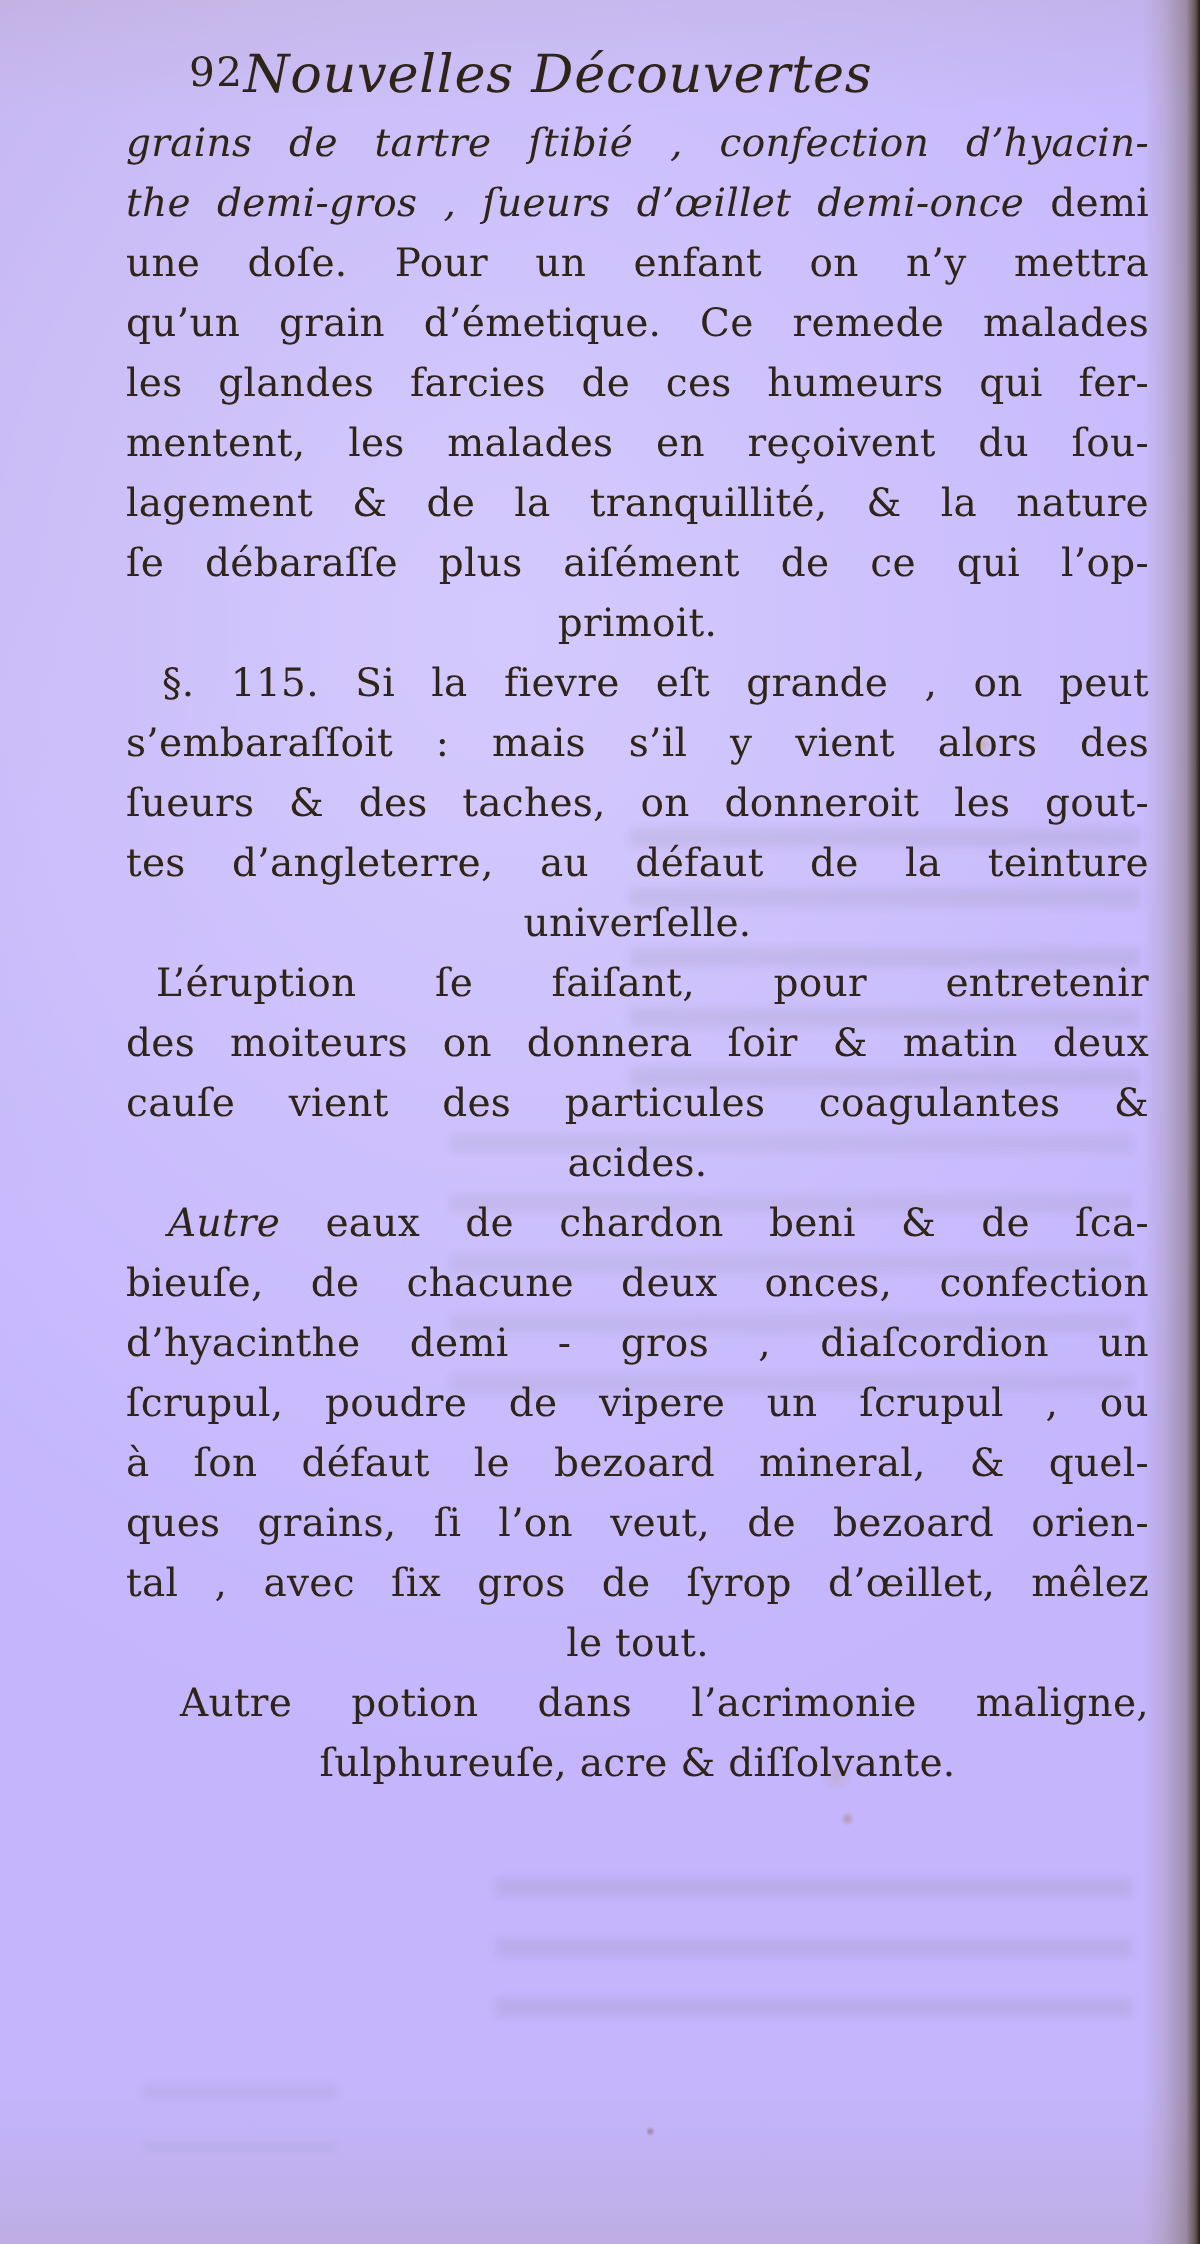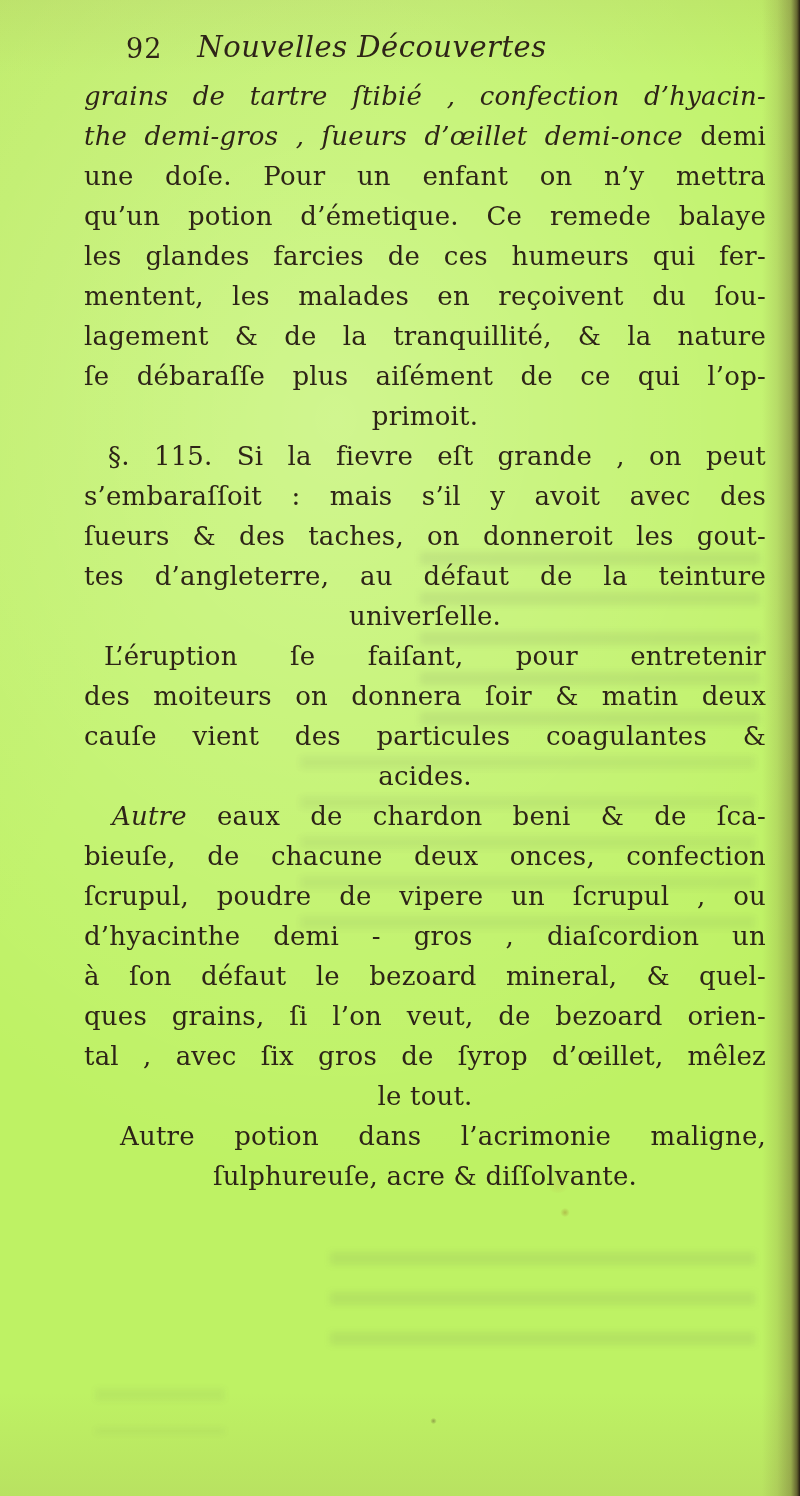--- a/index.html
+++ b/index.html
@@ -1,18 +1,18 @@
 <!DOCTYPE html>
 <html><head>
 <meta charset="utf-8">
 <style>
   html,body { margin:0; padding:0; background:#555; }
   .page {
     position:relative; width:800px; height:1496px; overflow:hidden;
-    background:#bef264;
+    background:#c4b5fd;
     font-family:"DejaVu Serif", serif;
     color:#2e2417;
   }
   .paper-texture {
     position:absolute; inset:0; pointer-events:none;
     background:
       radial-gradient(130% 85% at 42% 28%, rgba(255,255,255,0.28), rgba(255,255,255,0) 60%),
       linear-gradient(to bottom, rgba(150,128,80,0.10), rgba(150,128,80,0) 5%, rgba(150,128,80,0) 93%, rgba(150,128,80,0.14)),
       linear-gradient(115deg, rgba(170,150,100,0.07) 0%, rgba(170,150,100,0) 30%);
   }
@@ -25,21 +25,21 @@
       rgba(66,50,28,0.72) 92%,
       #231a0e 100%);
   }
   .header { position:absolute; top:30px; left:0; width:800px; height:44px; }
   .pagenum {
     position:absolute; left:126px; top:3px;
     font-size:27px; letter-spacing:1px;
   }
   .running-title {
     position:absolute; left:0; right:56px; top:0; text-align:center;
-    font-style:italic; font-size:29px; letter-spacing:0.5px;
+    font-style:italic; font-size:35px; letter-spacing:0.5px;
   }
   .textblock { position:absolute; left:84px; top:76px; width:682px; }
   .ln {
     box-sizing:border-box;
     height:40px; line-height:40px;
     font-size:26px; letter-spacing:0.2px;
     white-space:normal; overflow:visible;
   }
   .j { text-align:justify; text-align-last:justify; }
   .end { text-align:center; }
@@ -88,39 +88,39 @@
 
   <div class="header">
     <span class="pagenum">92</span>
     <span class="running-title">Nouvelles Découvertes</span>
   </div>
 
   <div class="textblock">
     <div class="ln j"><span class="it">grains de tartre ſtibié , confection d’hyacin-</span></div>
     <div class="ln j"><span class="it">the demi-gros , ſueurs d’œillet demi-once</span><span> demi</span></div>
     <div class="ln j"><span>une doſe. Pour un enfant on n’y mettra</span></div>
-    <div class="ln j"><span>qu’un potion d’émetique. Ce remede balaye</span></div>
+    <div class="ln j"><span>qu’un grain d’émetique. Ce remede malades</span></div>
     <div class="ln j"><span>les glandes farcies de ces humeurs qui fer-</span></div>
     <div class="ln j"><span>mentent, les malades en reçoivent du ſou-</span></div>
     <div class="ln j"><span>lagement &amp; de la tranquillité, &amp; la nature</span></div>
     <div class="ln j"><span>ſe débaraſſe plus aiſément de ce qui l’op-</span></div>
     <div class="ln end"><span>primoit.</span></div>
     <div class="ln j ind-a"><span>§. 115. Si la fievre eſt grande , on peut</span></div>
-    <div class="ln j"><span>s’embaraſſoit : mais s’il y avoit avec des</span></div>
+    <div class="ln j"><span>s’embaraſſoit : mais s’il y vient alors des</span></div>
     <div class="ln j"><span>ſueurs &amp; des taches, on donneroit les gout-</span></div>
     <div class="ln j"><span>tes d’angleterre, au défaut de la teinture</span></div>
     <div class="ln end"><span>univerſelle.</span></div>
     <div class="ln j ind-b"><span>L’éruption ſe faiſant, pour entretenir</span></div>
     <div class="ln j"><span>des moiteurs on donnera ſoir &amp; matin deux</span></div>
     <div class="ln j"><span>cauſe vient des particules coagulantes &amp;</span></div>
     <div class="ln end"><span>acides.</span></div>
     <div class="ln j ind-c"><span class="it">Autre</span><span> eaux de chardon beni &amp; de ſca-</span></div>
     <div class="ln j"><span>bieuſe, de chacune deux onces, confection</span></div>
+    <div class="ln j"><span>d’hyacinthe demi - gros , diaſcordion un</span></div>
     <div class="ln j"><span>ſcrupul, poudre de vipere un ſcrupul , ou</span></div>
-    <div class="ln j"><span>d’hyacinthe demi - gros , diaſcordion un</span></div>
     <div class="ln j"><span>à ſon défaut le bezoard mineral, &amp; quel-</span></div>
     <div class="ln j"><span>ques grains, ſi l’on veut, de bezoard orien-</span></div>
     <div class="ln j"><span>tal , avec ſix gros de ſyrop d’œillet, mêlez</span></div>
     <div class="ln end"><span>le tout.</span></div>
     <div class="ln j ind-d"><span>Autre potion dans l’acrimonie maligne,</span></div>
     <div class="ln end"><span>ſulphureuſe, acre &amp; diſſolvante.</span></div>
   </div>
 
   <div class="page-edge-shadow"></div>
 

